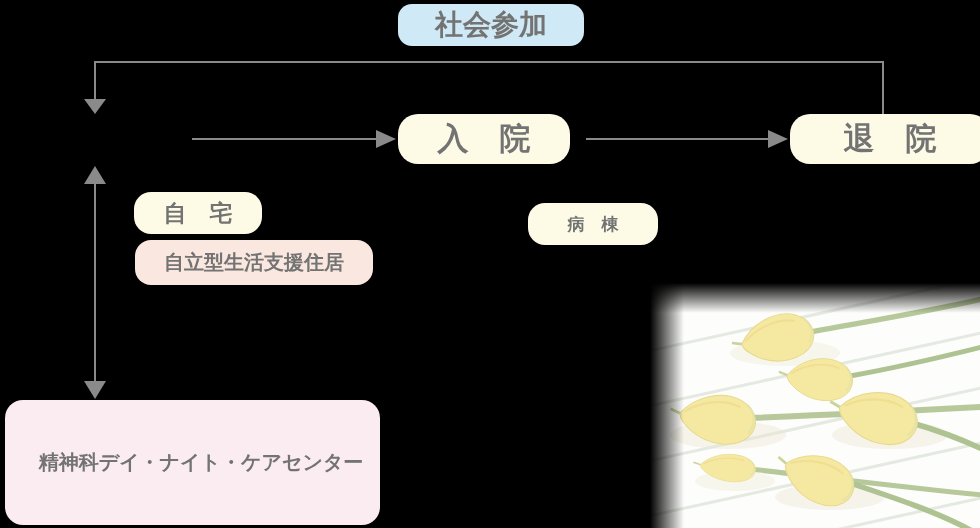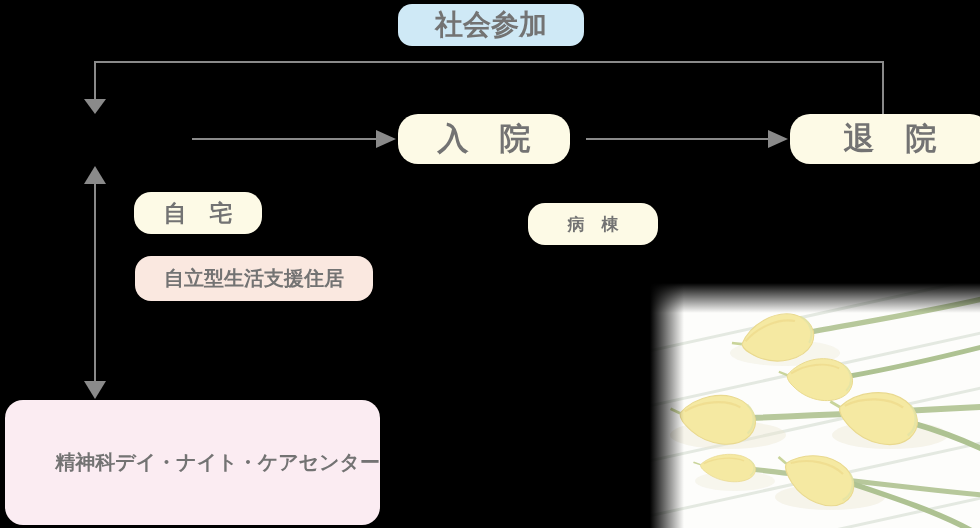--- a/index.html
+++ b/index.html
@@ -15,24 +15,24 @@
   .cream{background:#fdfae6;border-radius:20px;}
   .peach{background:#fae8e0;border-radius:16px;}
   .pink{background:#fbecf2;border-radius:18px;}
 
   #node-social{left:398px;top:4px;width:186px;height:42px;font-size:28px;}
   #node-outpatient{left:6px;top:114px;width:184px;height:50px;font-size:31px;}
   #node-inpatient{left:398px;top:114px;width:172px;height:50px;font-size:31px;}
   #node-discharge{left:790px;top:114px;width:200px;height:50px;font-size:31px;}
   #node-home{left:134px;top:192px;width:128px;height:42px;font-size:23px;border-radius:17px;font-family:Liberation Serif, serif;}
   #node-ward{left:528px;top:179px;width:130px;height:42px;font-size:17px;border-radius:17px;margin-top:24px;}
-  #node-indep{left:135px;top:256px;width:238px;height:45px;font-size:20px;}
+  #node-indep{left:135px;top:240px;width:238px;height:45px;font-size:20px;}
   #node-community{
     left:5px;top:400px;width:375px;height:125px;font-size:20px;
-    flex-direction:column;align-items:flex-end;justify-content:center;
+    flex-direction:column;align-items:center;justify-content:center;
     padding-left:17px;
   }
   #node-community .cline{line-height:29px;white-space:nowrap;}
 
   .connectors{position:absolute;left:0;top:0;width:980px;height:528px;pointer-events:none;}
 
   .photo{
     position:absolute;left:650px;top:283px;width:330px;height:245px;
     background:#fdfdfb;overflow:hidden;
   }

